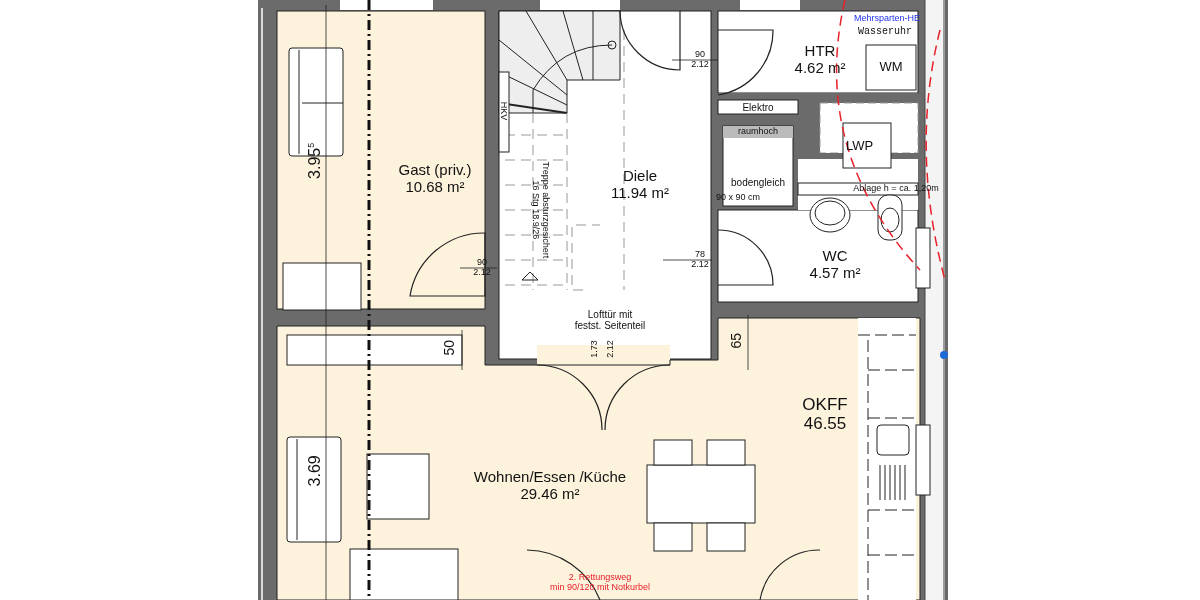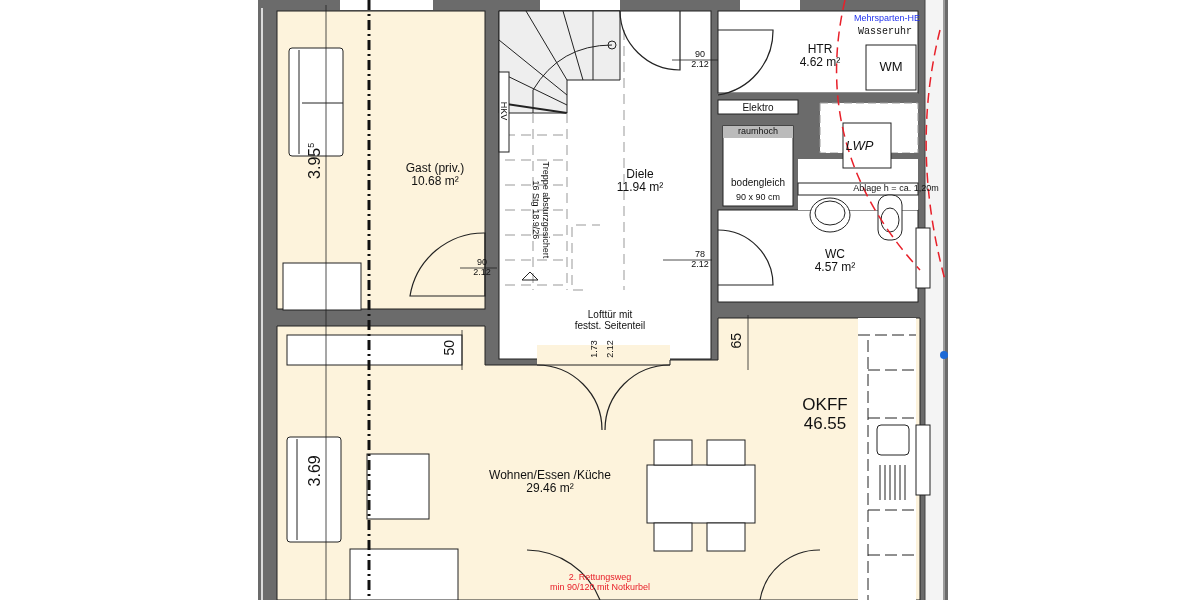--- a/index.html
+++ b/index.html
@@ -1,19 +1,19 @@
 <!DOCTYPE html>
 <html><head>
 <meta charset="utf-8">
 <style>
   html,body{margin:0;padding:0;background:#fff;}
   body{width:1200px;height:600px;overflow:hidden;position:relative;font-family:"Liberation Sans",sans-serif;}
   .plan{position:absolute;left:0;top:0;width:1200px;height:600px;}
   .lbl{position:absolute;color:#111;text-align:center;white-space:nowrap;line-height:1.1;}
-  .room-name{font-size:12px;}
+  .room-name{font-size:15px;}
   .small{font-size:10px;}
   .tiny{font-size:9px;}
   .red{color:#e8202a;}
   .blue{color:#2233ee;}
   .vert{transform:rotate(-90deg);transform-origin:center center;}
   .vert90{transform:rotate(90deg);transform-origin:center center;}
 </style>
 </head>
 <body>
 
@@ -183,24 +183,24 @@
   </div>
   <div class="lbl room-name" style="left:440px;top:469px;width:220px;">
     <div>Wohnen/Essen /Küche</div>
     <div>29.46 m²</div>
   </div>
 
   <div class="lbl tiny blue" style="left:842px;top:14px;width:90px;">Mehrsparten-HE</div>
   <div class="lbl small" style="left:845px;top:26px;width:80px;font-family:Liberation Mono, monospace;">Wasseruhr</div>
   <div class="lbl" style="left:866px;top:60px;width:50px;font-size:13px;">WM</div>
   <div class="lbl small" style="left:718px;top:102px;width:80px;">Elektro</div>
-  <div class="lbl" style="left:843px;top:139px;width:33px;font-size:13px;font-style:italic;">LWP</div>
+  <div class="lbl" style="left:843px;top:139px;width:33px;font-size:13px;">LWP</div>
   <div class="lbl tiny" style="left:723px;top:127px;width:70px;">raumhoch</div>
   <div class="lbl small" style="left:720px;top:177px;width:76px;">bodengleich</div>
-  <div class="lbl tiny" style="left:720px;top:193px;width:76px;">90 x 90 cm</div>
+  <div class="lbl tiny" style="left:700px;top:193px;width:76px;">90 x 90 cm</div>
   <div class="lbl tiny" style="left:800px;top:184px;width:120px;margin-left:36px;">Ablage h = ca. 1,20m</div>
 
   <div class="lbl tiny vert90" style="left:488px;top:106px;width:30px;">HKV</div>
   <div class="lbl tiny vert90" style="left:490px;top:200px;width:100px;">
     <span>Treppe</span> <span>absturzgesichert</span><br>
     <span>16 Stg</span> <span>18.9/26</span>
   </div>
 
   <div class="lbl small" style="left:560px;top:309px;width:100px;">
     <div>Lofttür mit</div>

